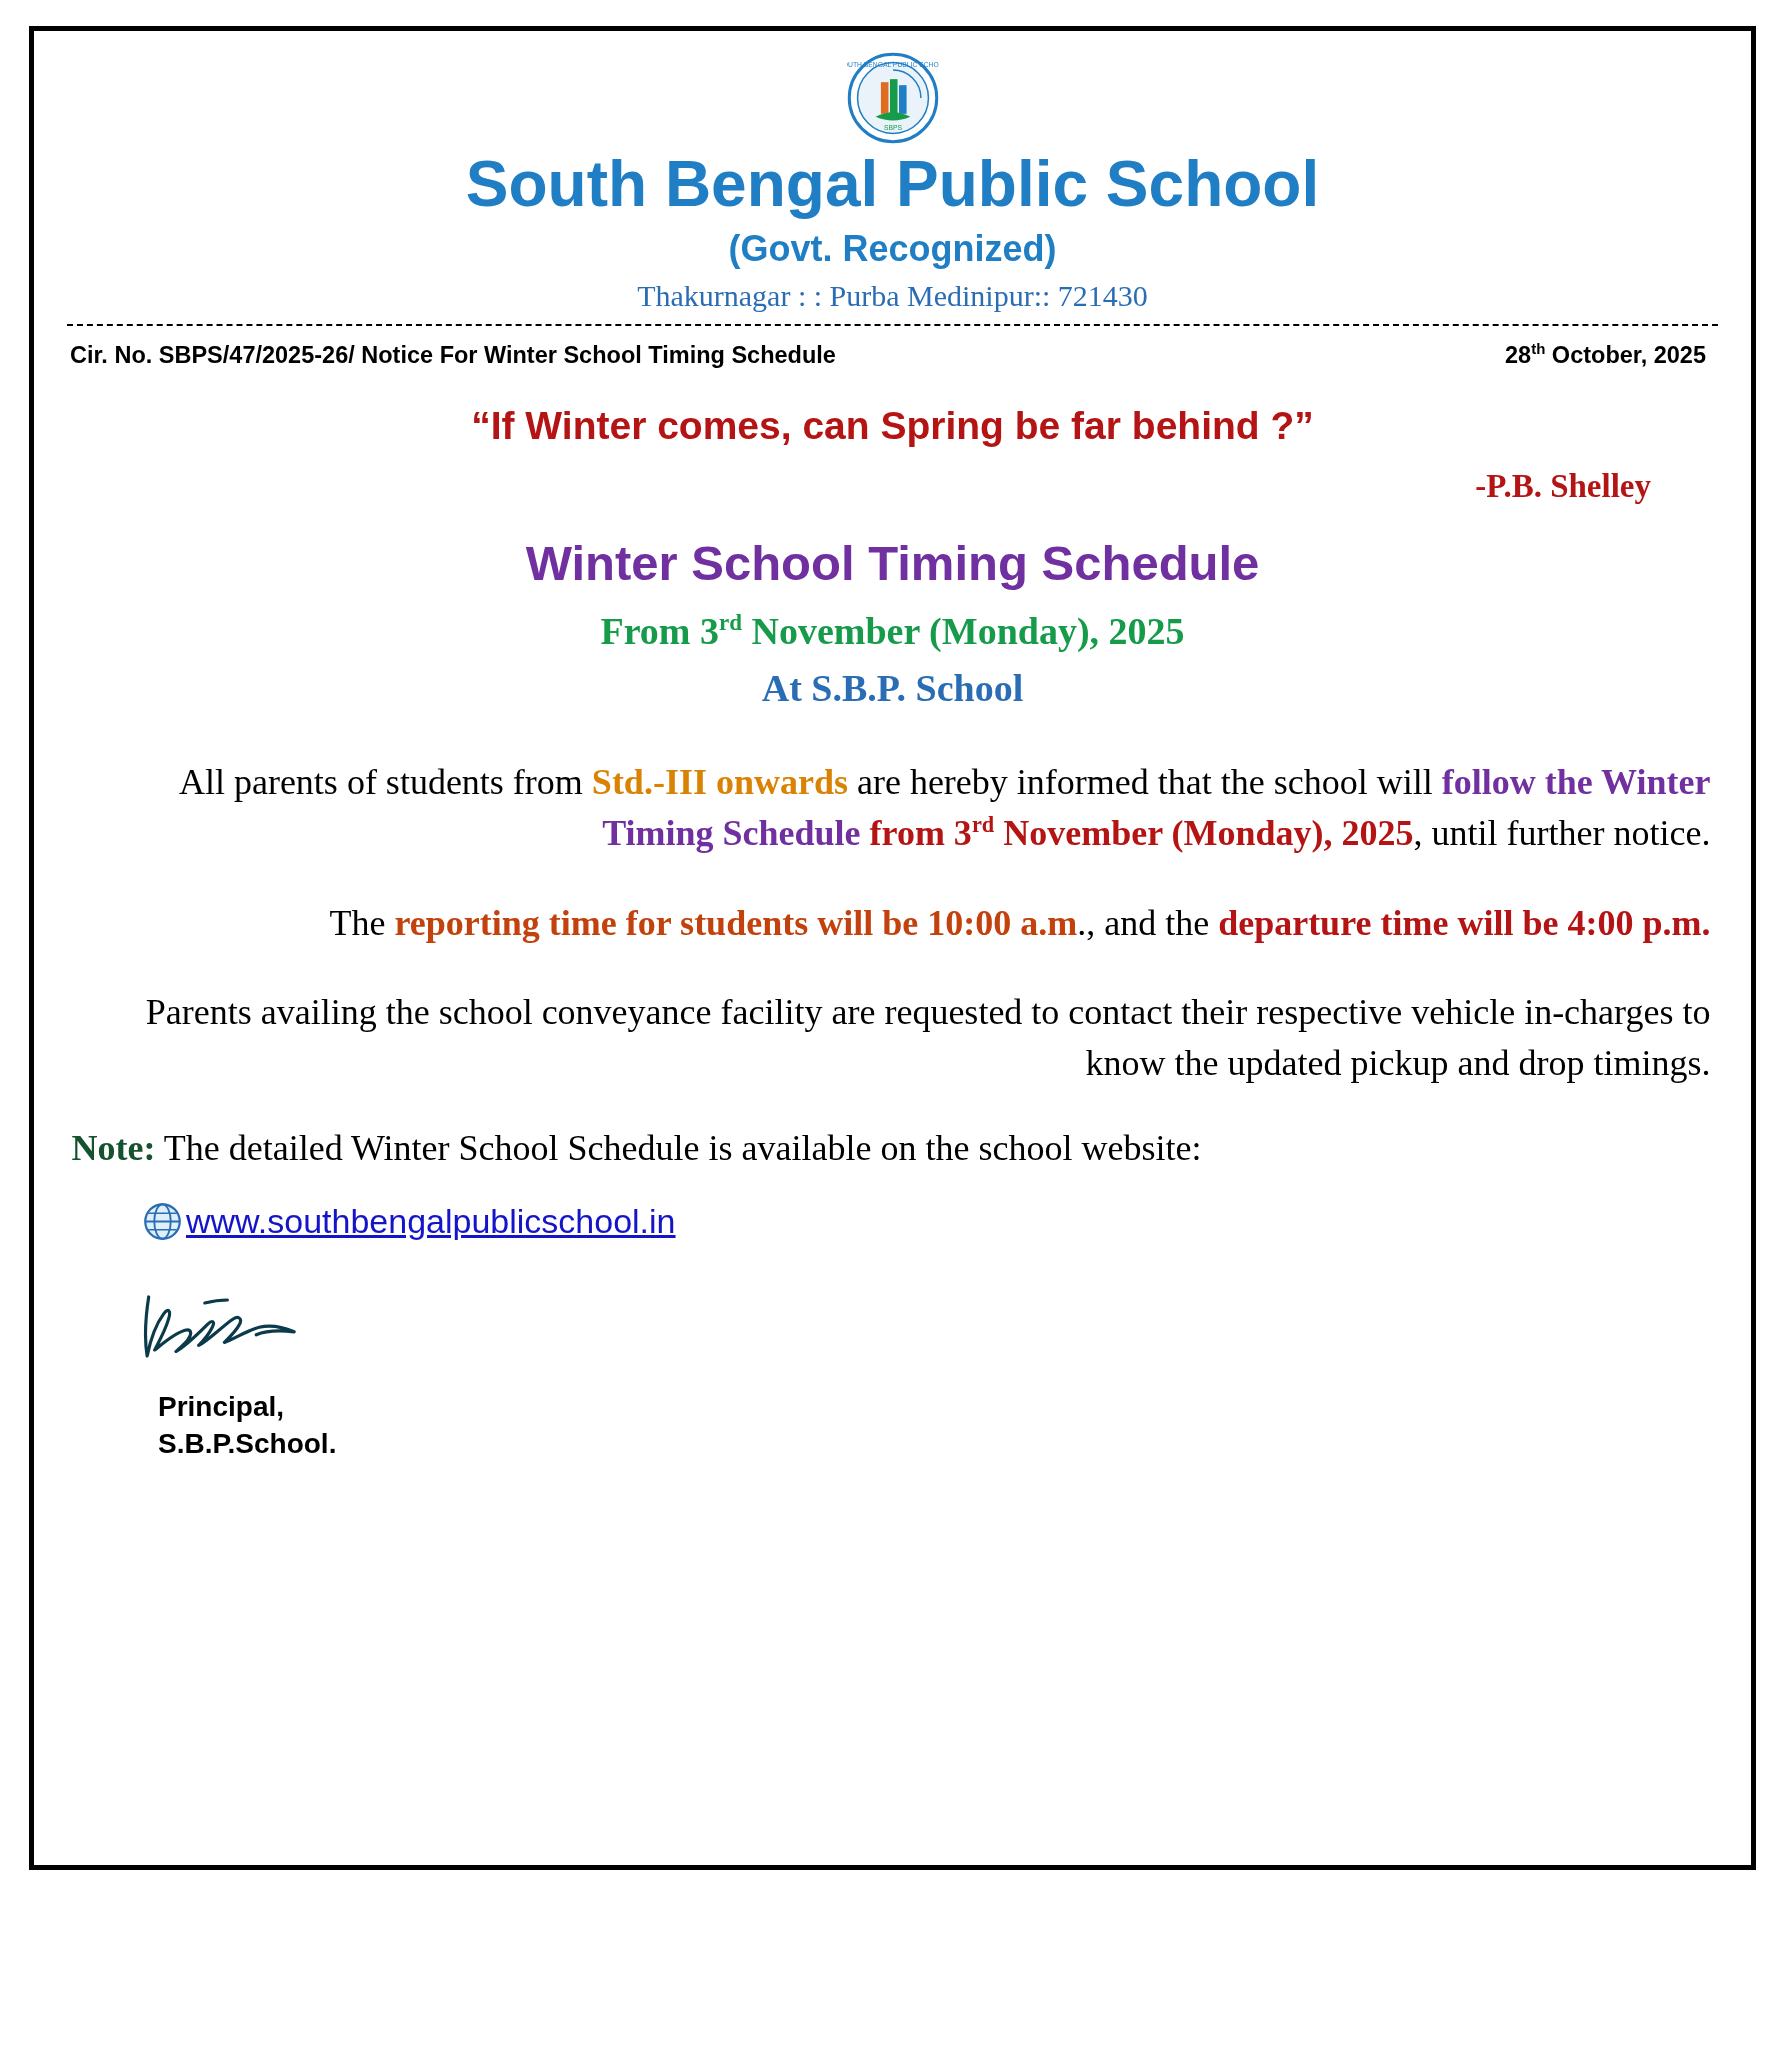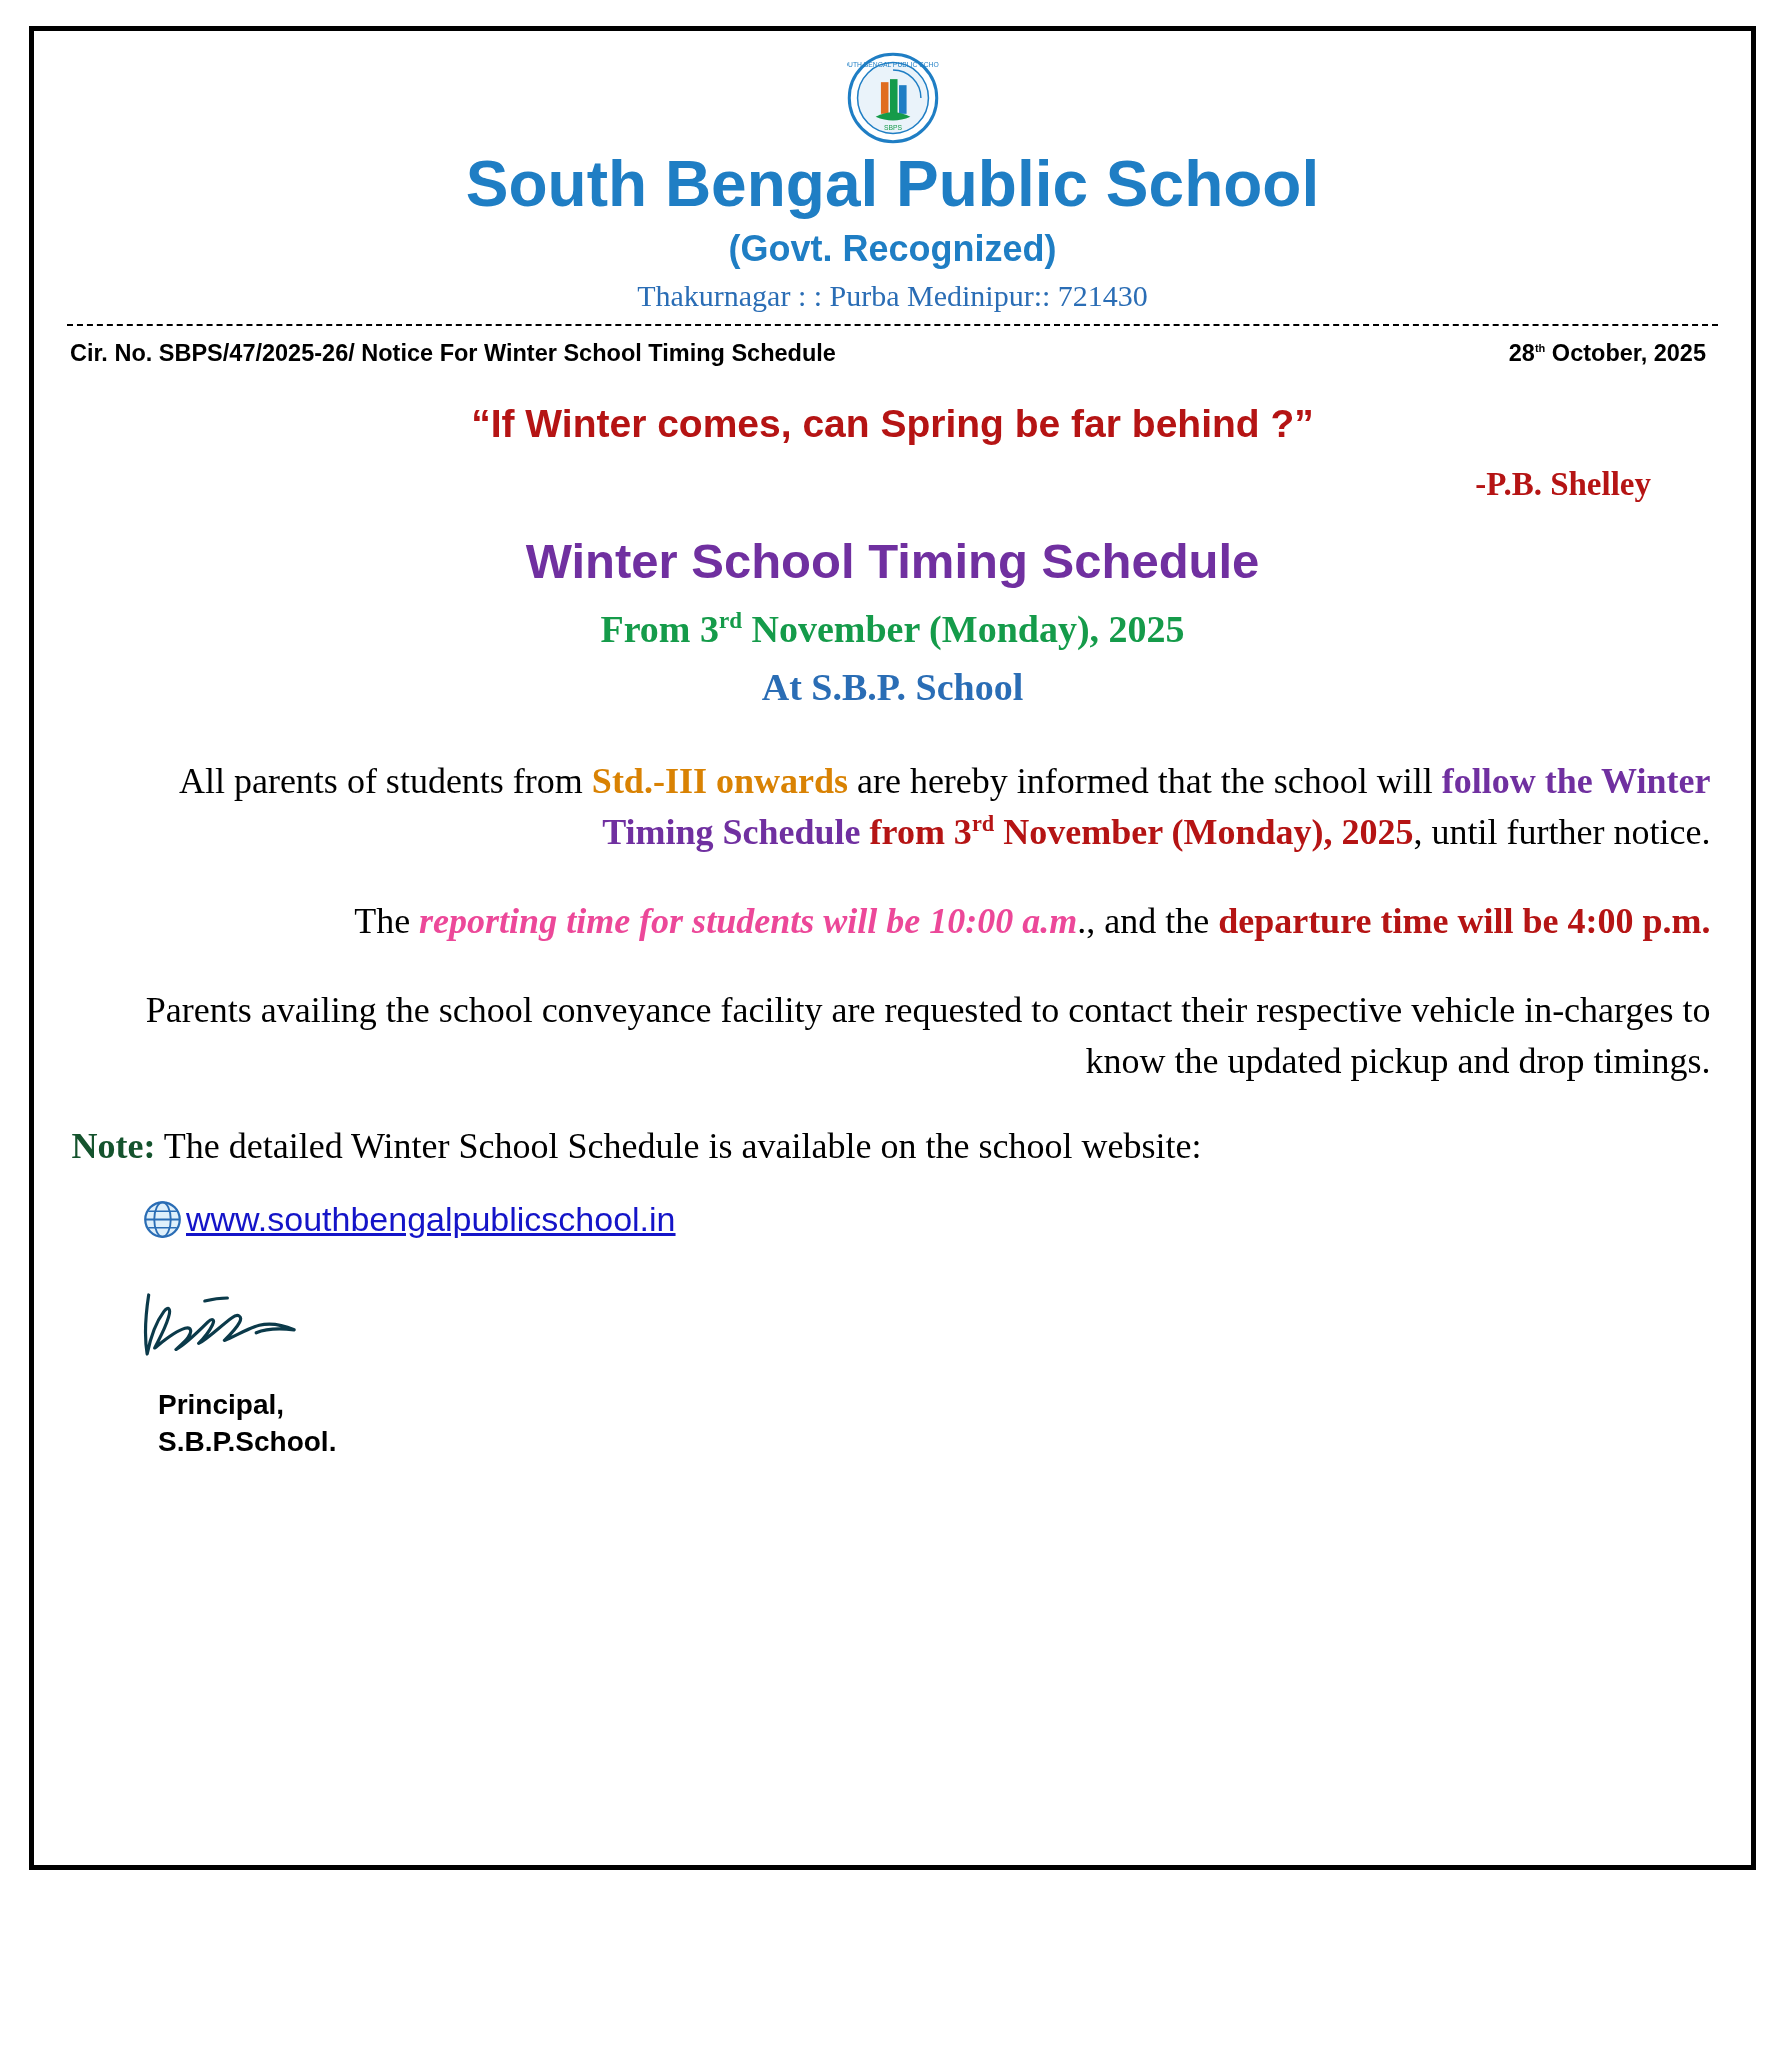--- a/index.html
+++ b/index.html
@@ -81,21 +81,21 @@
     display: flex;
     justify-content: space-between;
     align-items: baseline;
     font-family: "Liberation Sans", sans-serif;
     font-weight: bold;
     font-size: 23.5px;
     color: #000000;
     margin-top: 13.6px;
     padding: 0 12px 0 3px;
   }
-  .cir-date sup { font-size: 11px; text-align: center; }
+  .cir-date sup { font-size: 15px; text-align: center; }
 
   
   .quote {
     text-align: center;
     font-family: "Liberation Sans", sans-serif;
     font-weight: bold;
     font-size: 39px;
     color: #b51414;
     margin-top: 35px;
   }
@@ -144,21 +144,21 @@
     color: #000000;
     text-align: right;
     margin-top: 47px;
     padding: 0 7.6px 0 4.5px;
   }
   .body-text p { margin: 0 0 38px 0; }
   .indent { display: inline-block; width: 68px; }
   .c-orange { color: #d98203; font-weight: bold; }
   .c-purple { color: #7030a0; font-weight: bold; }
   .c-red { color: #b51414; font-weight: bold; }
-  .c-green { color: #ec4899; font-weight: bold; font-style: italic; }
+  .c-green { color: #c2410c; font-weight: bold; }
   sup { font-size: 0.62em; vertical-align: super; }
 
   .note-line {
     font-family: "Liberation Serif", serif;
     font-size: 36px;
     color: #000000;
     margin-top: 7.6px;
     padding: 0 7.6px 0 4.5px;
   }
   .note-label { color: #14532d; font-weight: bold; }

